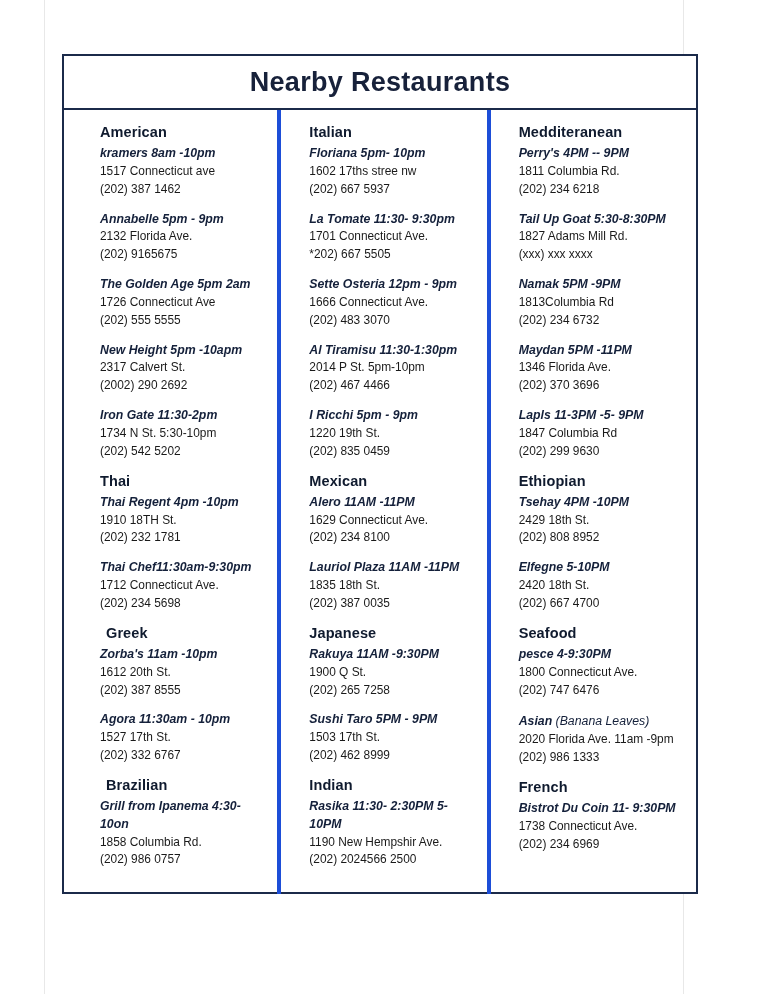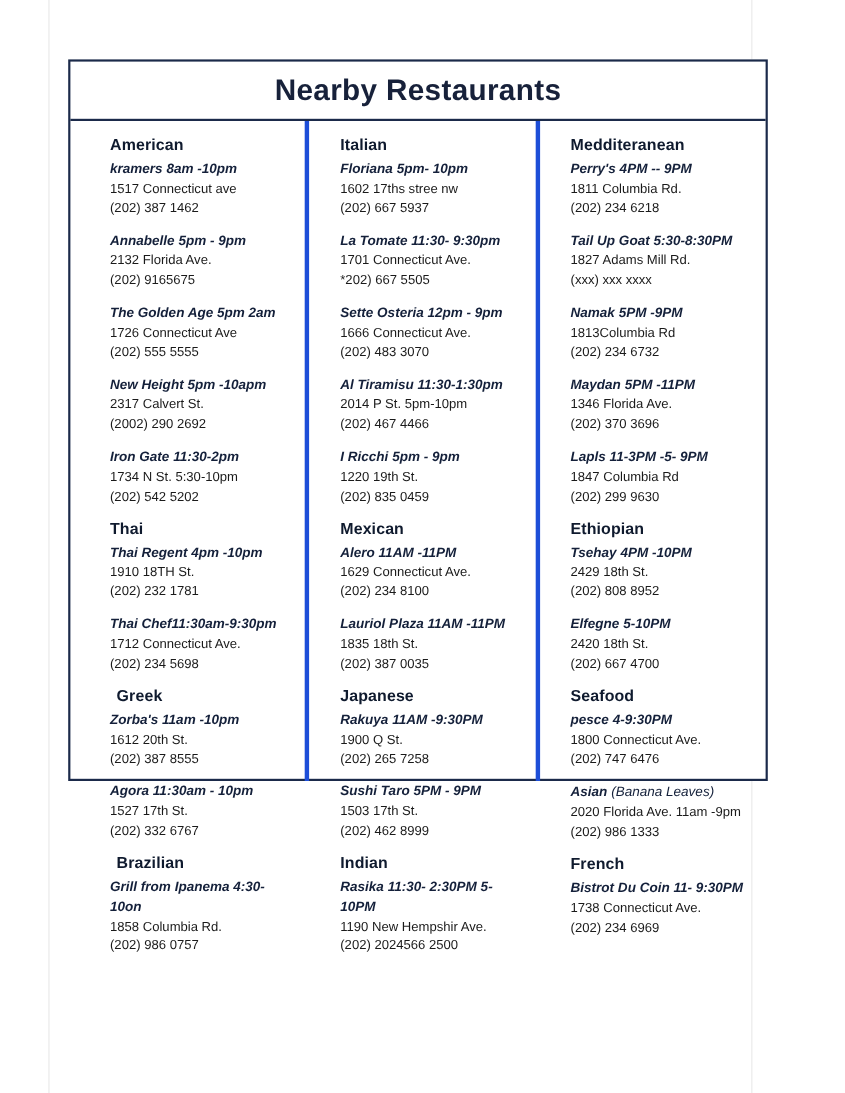--- a/index.html
+++ b/index.html
@@ -25,21 +25,21 @@
     pointer-events: none;
   }
   .scan-fold.left { left: 44px; }
   .scan-fold.right { right: 84px; }
 
   .page {
     position: absolute;
     left: 62px;
     top: 54px;
     width: 636px;
-    height: 656px;
+    height: 840px;
     border: 2px solid #1b2a4a;
     box-sizing: border-box;
     background: #fff;
   }
   .title-bar {
     height: 52px;
     border-bottom: 2px solid #1b2a4a;
     display: flex;
     align-items: center;
     justify-content: center;

